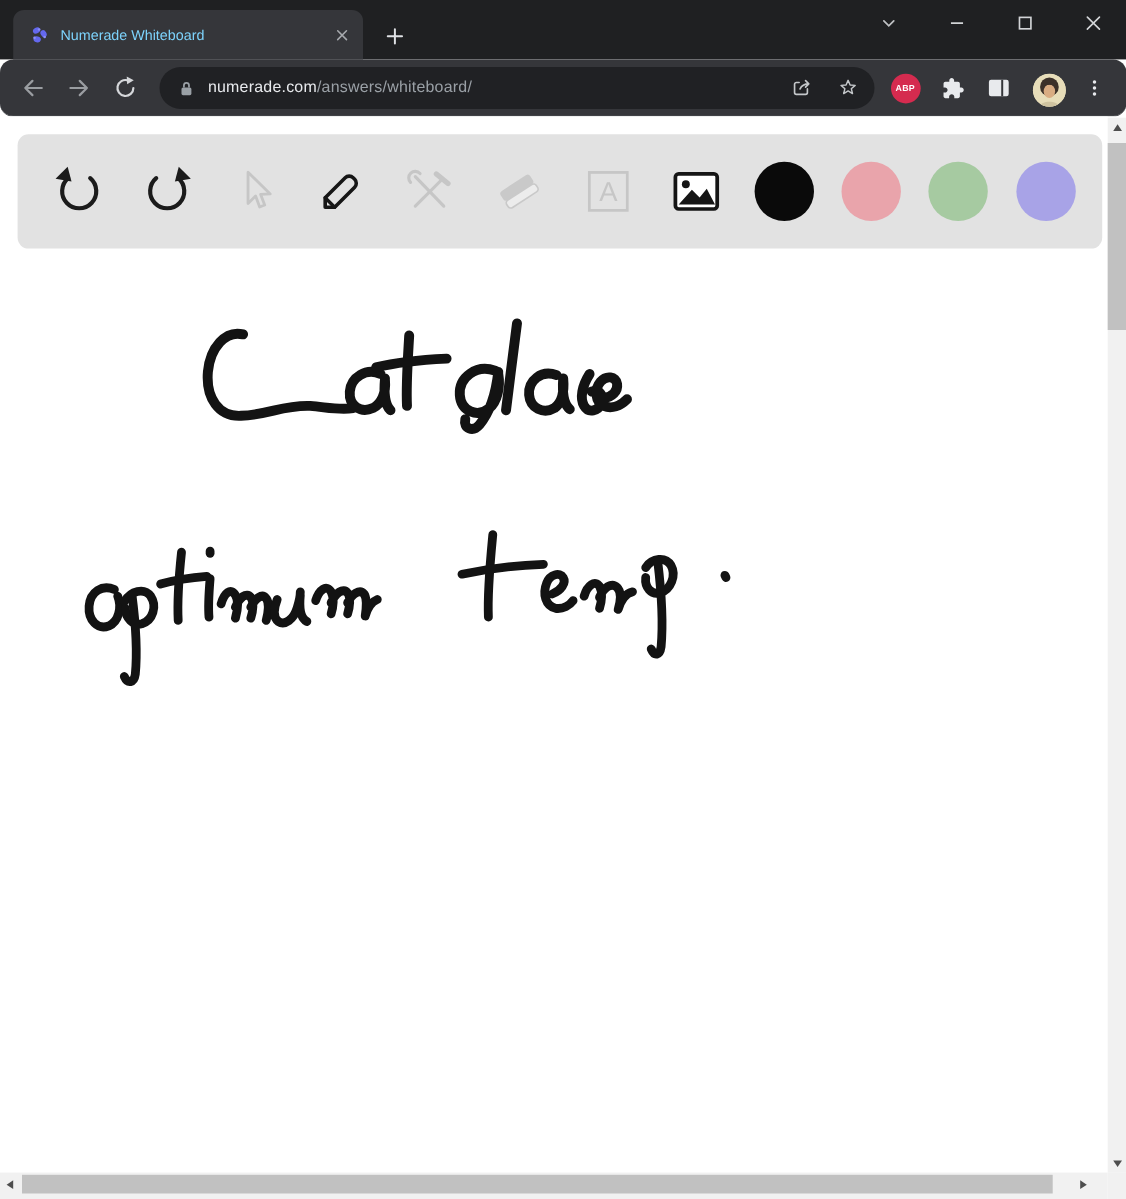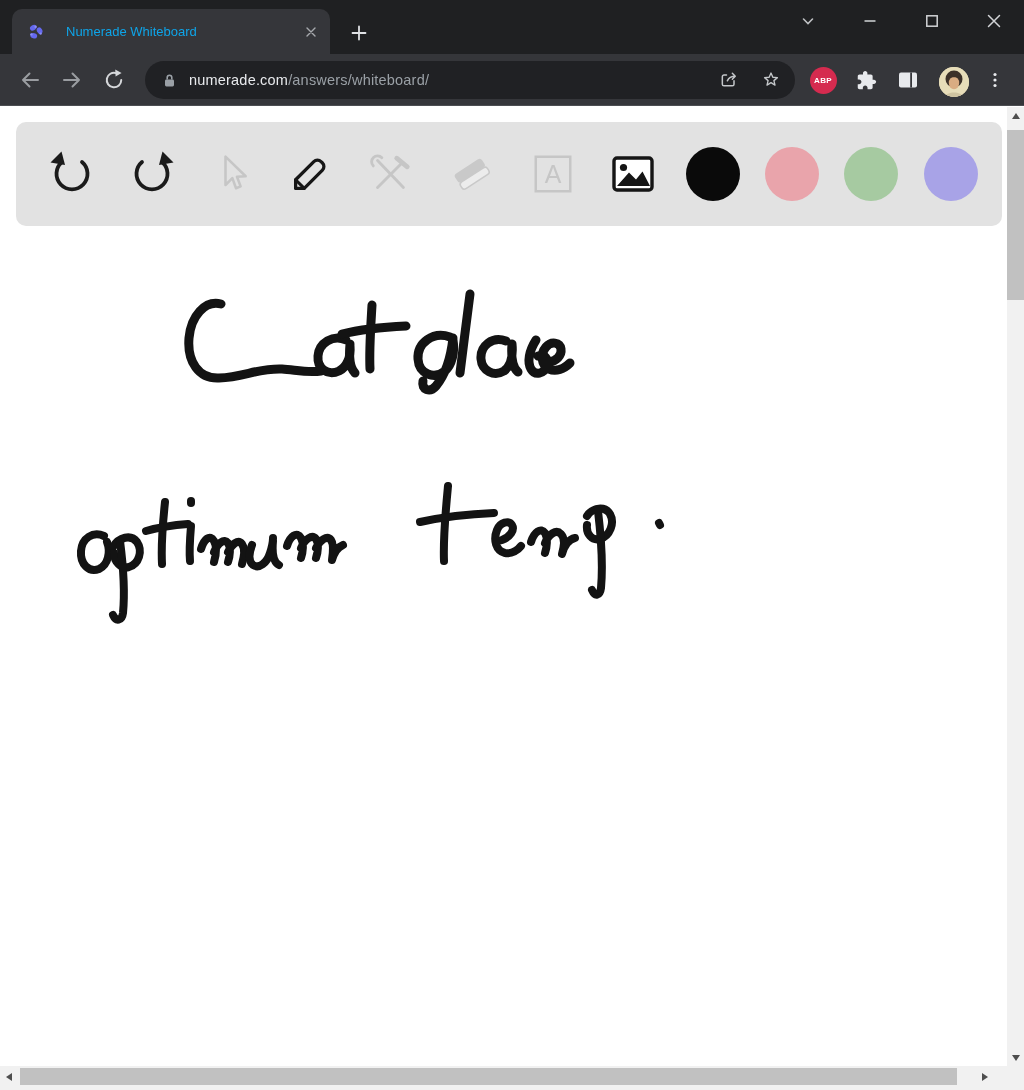--- a/index.html
+++ b/index.html
@@ -3,27 +3,27 @@
 <meta charset="utf-8">
 <style>
   * { box-sizing: border-box; margin: 0; padding: 0; }
   html,body { width:1024px; height:1090px; }
   body { position:relative; background:#ffffff; font-family:"Liberation Sans", sans-serif; overflow:hidden; }
 
   
   .tabstrip { position:absolute; left:0; top:0; width:1024px; height:54px; background:#1f2022; }
   .tab { position:absolute; left:12px; top:9px; width:318px; height:45px; background:#35363a;
          border-radius:10px 10px 0 0; display:flex; align-items:center; padding:0 8px 0 15px; }
-  .tab-title { flex:1; color:#0ea5e9; font-size:13px; white-space:nowrap; overflow:hidden; margin-left:21px; }
+  .tab-title { flex:1; color:#7dd3fc; font-size:13px; white-space:nowrap; overflow:hidden; margin-left:10px; }
   .iconbtn { display:flex; align-items:center; justify-content:center; }
   .newtab { position:absolute; left:345px; top:19px; width:28px; height:28px; }
   .winctl { position:absolute; top:5px; width:34px; height:32px; }
 
   .navbar { position:absolute; left:0; top:54px; width:1024px; height:52px; background:#35363a;
-            border-bottom:1px solid #4c4e52; }
+            border-bottom:1px solid #4c4e52;border-radius:12px; }
   .navbtn { position:absolute; top:8px; width:36px; height:36px; border-radius:50%; }
   .omnibox { position:absolute; left:145px; top:7px; width:650px; height:38px; background:#202124;
              border-radius:19px; }
   .url { position:absolute; left:44px; top:0; height:38px; display:flex; align-items:center;
          font-size:14.5px; letter-spacing:.2px; white-space:nowrap; }
   .url .domain { color:#e8eaed; }
   .url .path { color:#9aa0a6;text-align:right; }
   .inboxbtn { position:absolute; top:3px; width:32px; height:32px; }
   .rightbtn { position:absolute; top:9px; width:34px; height:34px; }
   .abp-badge { width:27px; height:27px; border-radius:50%; background:#d52b4f; color:#fff;

